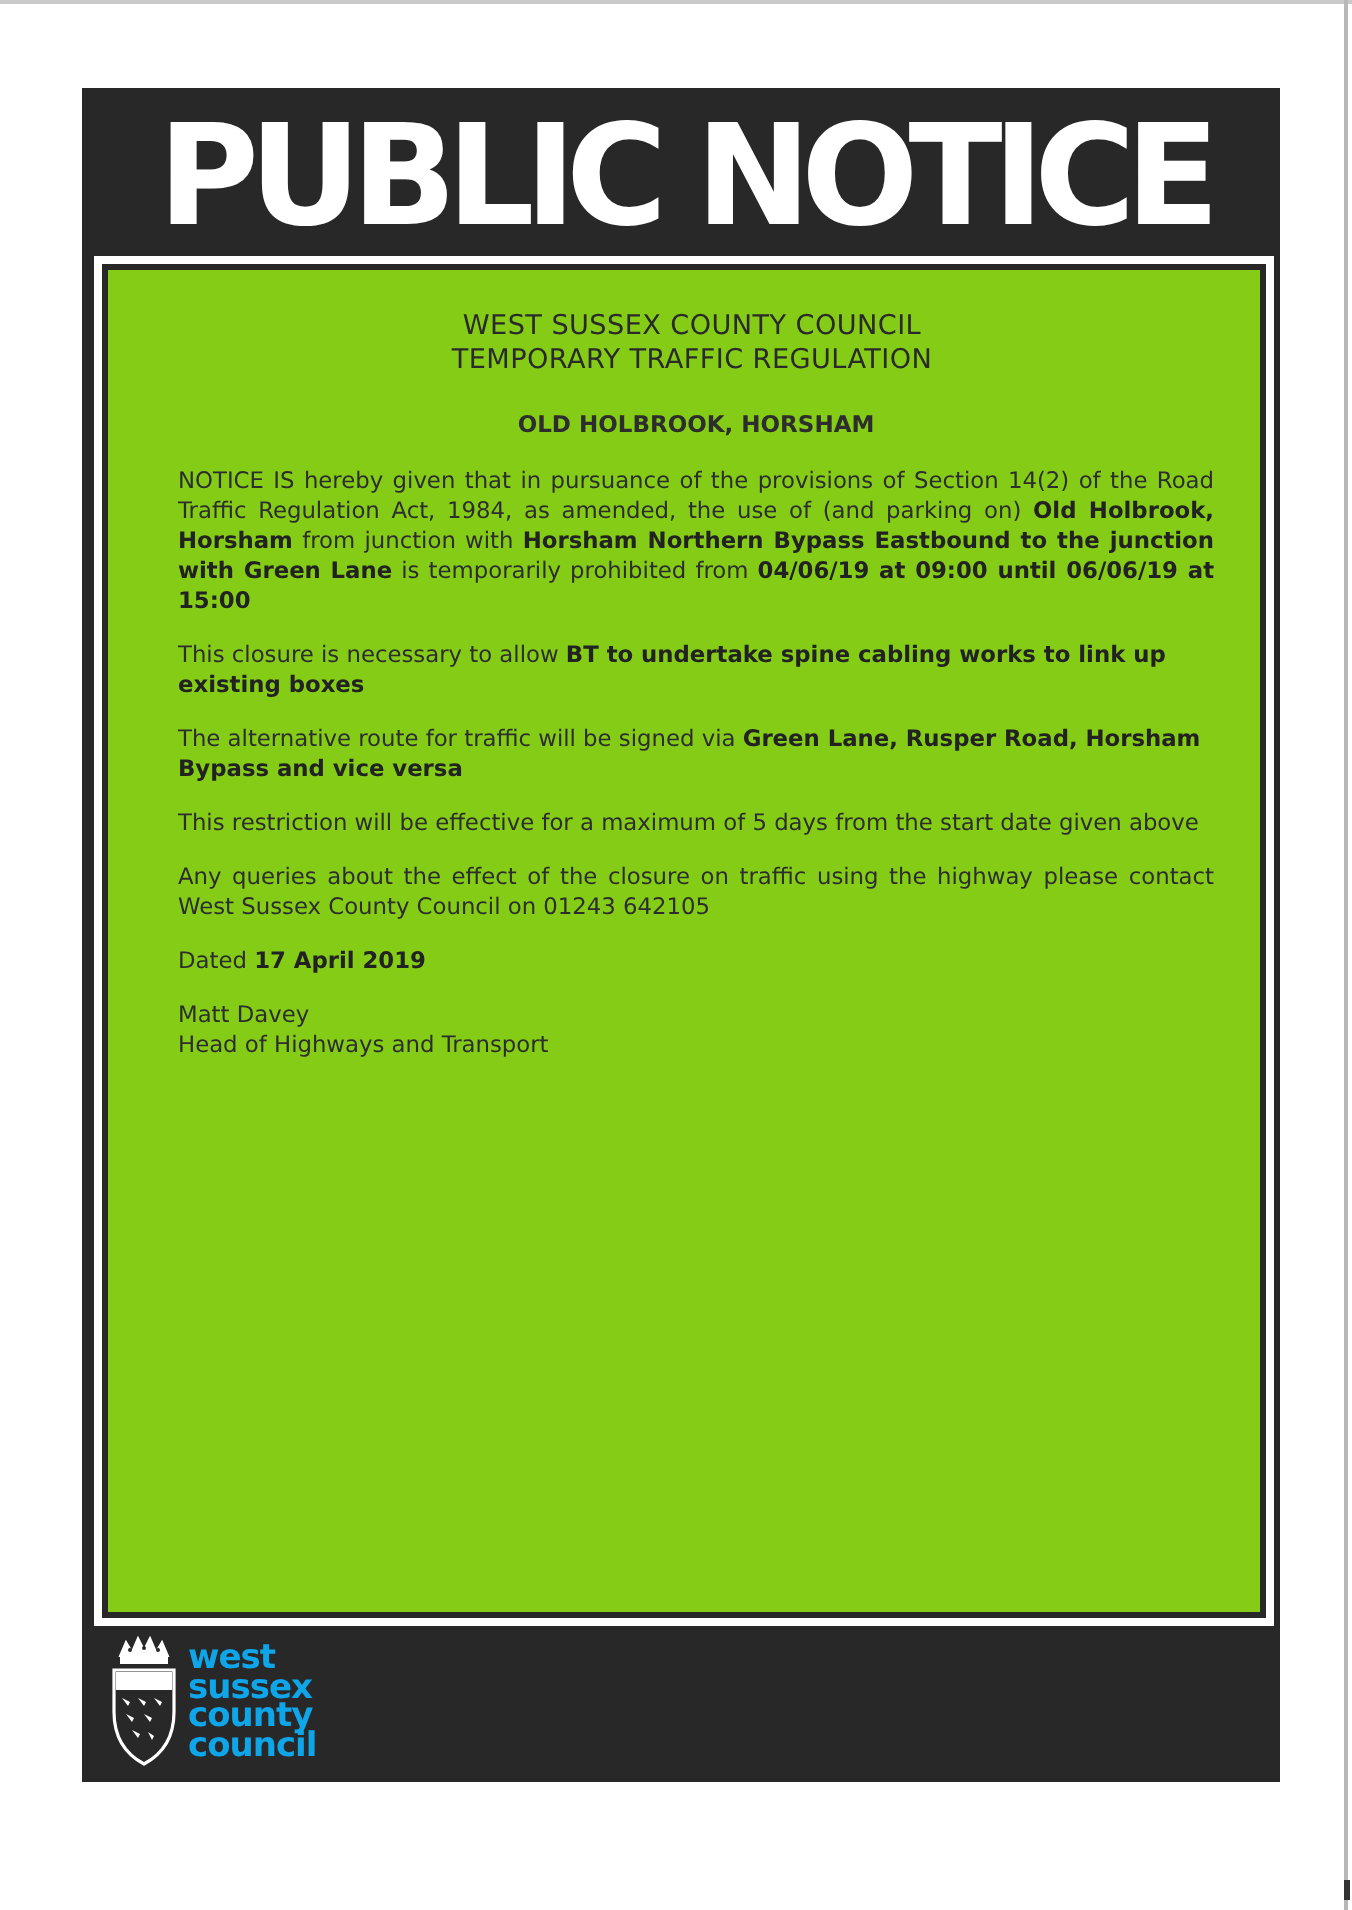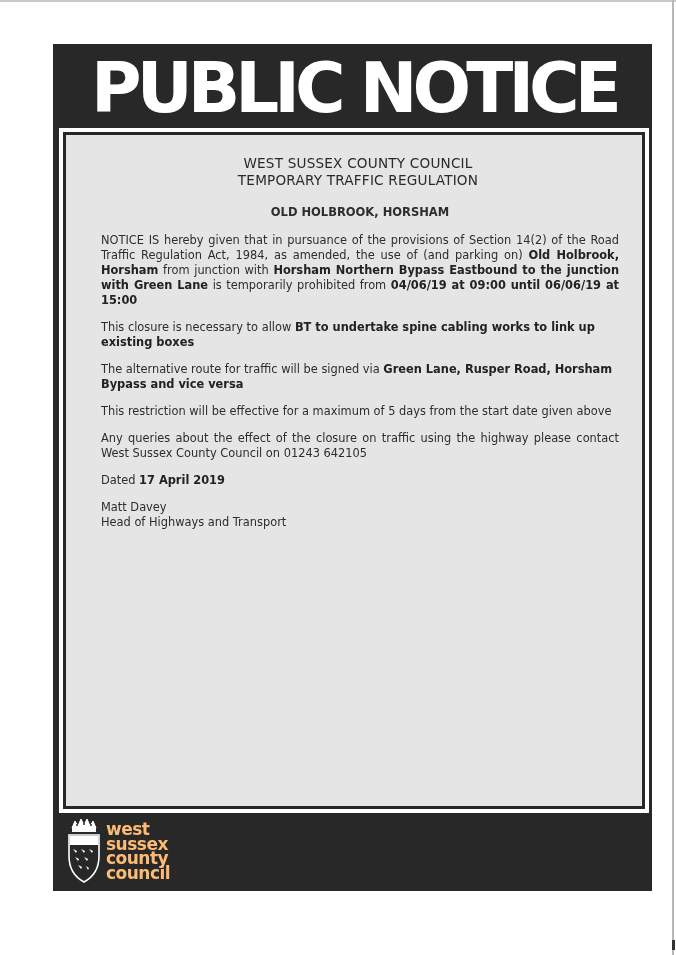--- a/index.html
+++ b/index.html
@@ -7,35 +7,34 @@
     width: 676px; height: 955px; background: #ffffff; position: relative; overflow: hidden;
     font-family: "DejaVu Sans", sans-serif; color: #2a2a2a;
   }
   .scan-top { position: absolute; left: 0; top: 0; width: 676px; height: 2px; background: #c9c9c9; }
   .scan-right { position: absolute; left: 672px; top: 0; width: 2px; height: 955px; background: #b8b8b8; }
   .scan-mark { position: absolute; left: 672px; top: 940px; width: 3px; height: 10px; background: #333; }
 
   .frame {
     position: absolute; left: 41px; top: 44px; width: 599px; height: 847px;
     background: #282828;
-    margin-left: 12px;
   }
   .headline {
     position: absolute; left: 0; top: 2px; width: 602px; height: 84px;
     color: #ffffff; font-family: "DejaVu Sans", sans-serif; font-weight: bold;
     font-size: 70px; line-height: 84px; text-align: center; letter-spacing: -5px;
     transform: scaleX(0.985); transform-origin: center;
   }
   .inner-outer {
     position: absolute; left: 6px; top: 84px; width: 590px; height: 685px;
     background: #ffffff;
   }
   .inner-line {
     position: absolute; left: 4px; top: 4px; right: 4px; bottom: 4px;
-    border: 3px solid #282828; background: #e5e5e5;
+    border: 3px solid #282828; background: #84cc16;
   }
   .content {
     position: absolute; left: 35px; top: 20px; width: 518px;
     font-size: 11.4px; line-height: 15px; color: #2d2d2d;
   }
   .council-title {
     text-align: center; font-size: 13.6px; line-height: 17px; letter-spacing: 0.2px; color: #2a2a2a;
     margin-left: -4px;
   }
   .location-title {
@@ -43,21 +42,21 @@
   }
   p { margin: 0 0 12px 0; text-align: justify; }
   p.nojust { text-align: left; }
   b { font-weight: bold; color: #222; }
 
   .logo {
     position: absolute; left: 11px; top: 774px; width: 140px; height: 70px;
   }
   .crest { position: absolute; left: 2px; top: 0; width: 36px; height: 66px; }
   .logo-text {
-    position: absolute; left: 42px; top: 4px; color: #fdba74; font-weight: bold;
+    position: absolute; left: 42px; top: 4px; color: #0ea5e9; font-weight: bold;
     font-size: 17px; line-height: 14.5px; letter-spacing: -0.5px;
   }
 </style>
 </head>
 <body>
 
 <div class="scan-top"></div>
 <div class="scan-right"></div>
 <div class="scan-mark"></div>
 

